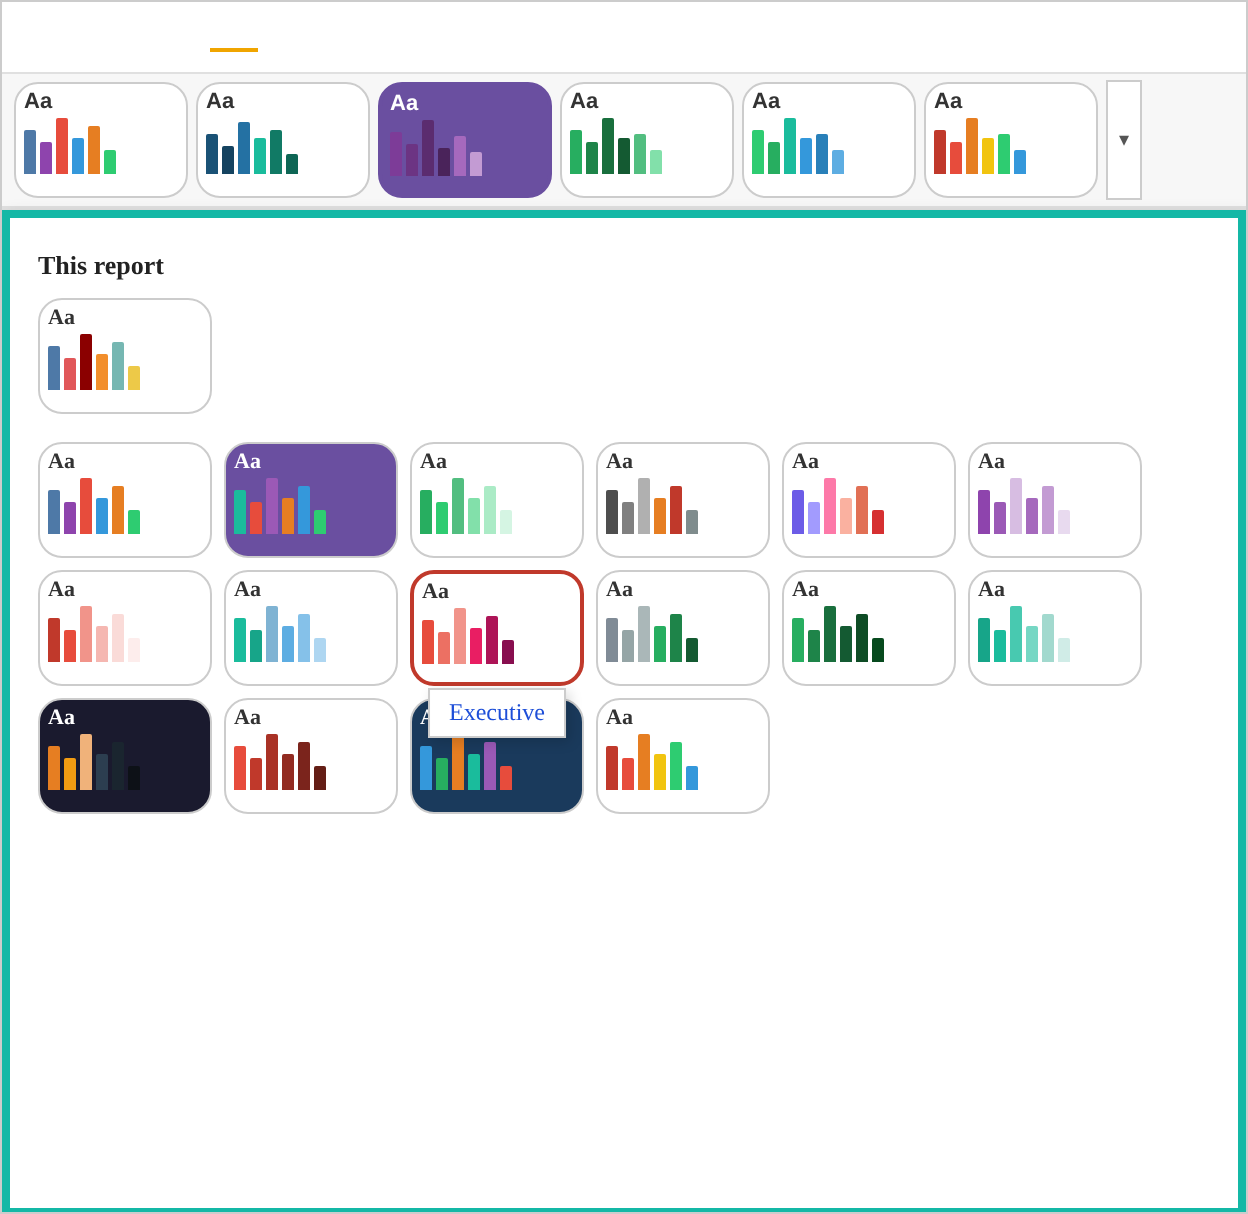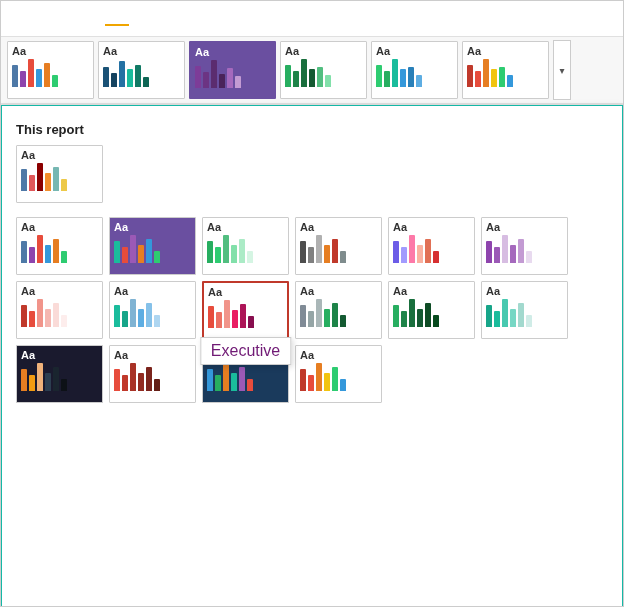--- a/index.html
+++ b/index.html
@@ -56,21 +56,21 @@
       font-size: 10px;
       color: #555;
       flex-shrink: 0;
     }
 
     
     .theme-card {
       width: 87px;
       height: 58px;
       border: 1px solid #ccc;
-      border-radius: 1px;
+      border-radius: 12px;
       background: #fff;
       cursor: pointer;
       display: flex;
       flex-direction: column;
       padding: 3px 4px;
       flex-shrink: 0;
       position: relative;
     }
     .theme-card.selected-dark {
       background: #6a4fa0;
@@ -96,25 +96,26 @@
       height: 28px;
     }
     .bar {
       width: 6px;
       border-radius: 1px 1px 0 0;
     }
 
     
     .dropdown-panel {
       background: #fff;
-      border: 1px solid #14b8a6;
+      border: 4px solid #14b8a6;
       box-shadow: 2px 2px 8px rgba(0,0,0,0.12);
       padding: 12px 14px;
       overflow-y: auto;
       height: calc(607px - 36px - 68px);
+      font-family: Liberation Serif, serif;
     }
 
     .section-label {
       font-size: 13px;
       font-weight: 600;
       color: #222;
       margin-bottom: 8px;
       margin-top: 4px;
     }
 
@@ -125,22 +126,22 @@
       margin-bottom: 14px;
     }
 
     
     .tooltip-box {
       position: absolute;
       background: #fff;
       border: 1px solid #ccc;
       box-shadow: 2px 2px 6px rgba(0,0,0,0.15);
       padding: 4px 10px;
-      font-size: 16px;
-      color: #701a75;
+      font-size: 12px;
+      color: #1d4ed8;
       white-space: nowrap;
       z-index: 10;
       bottom: -28px;
       left: 50%;
       transform: translateX(-50%);
     }
   </style>
 </head>
 <body>
 

